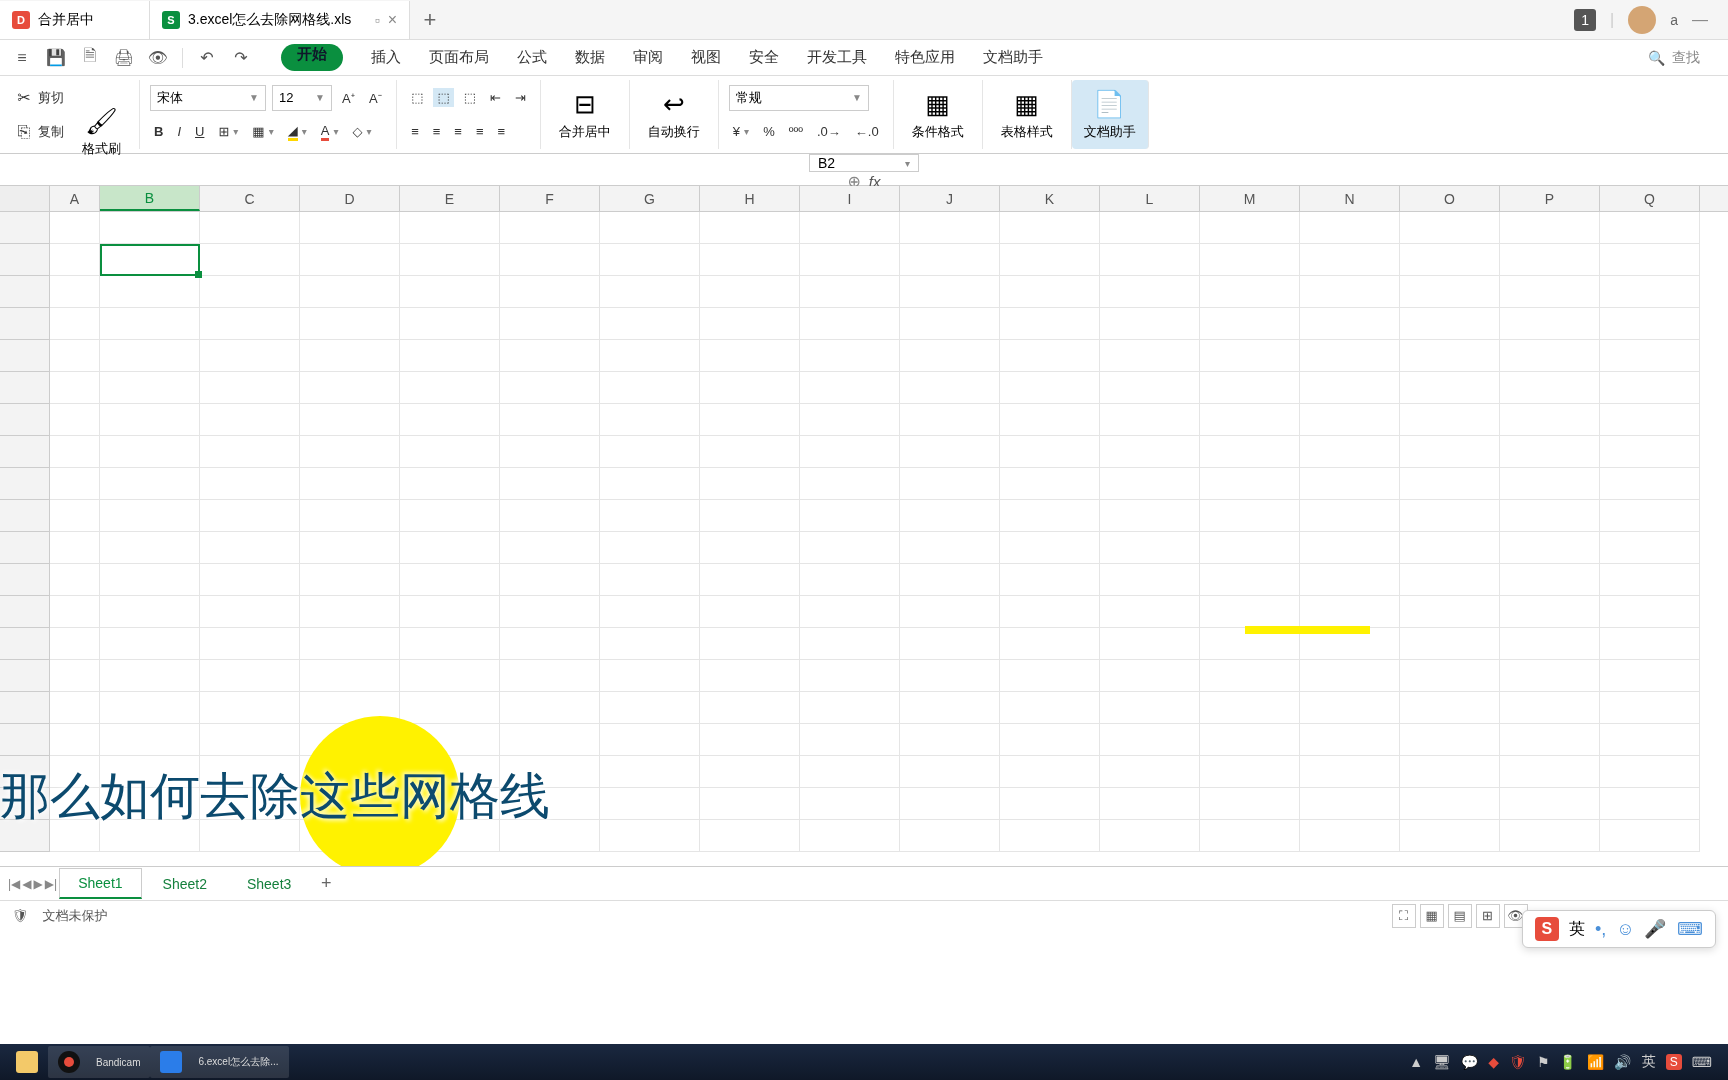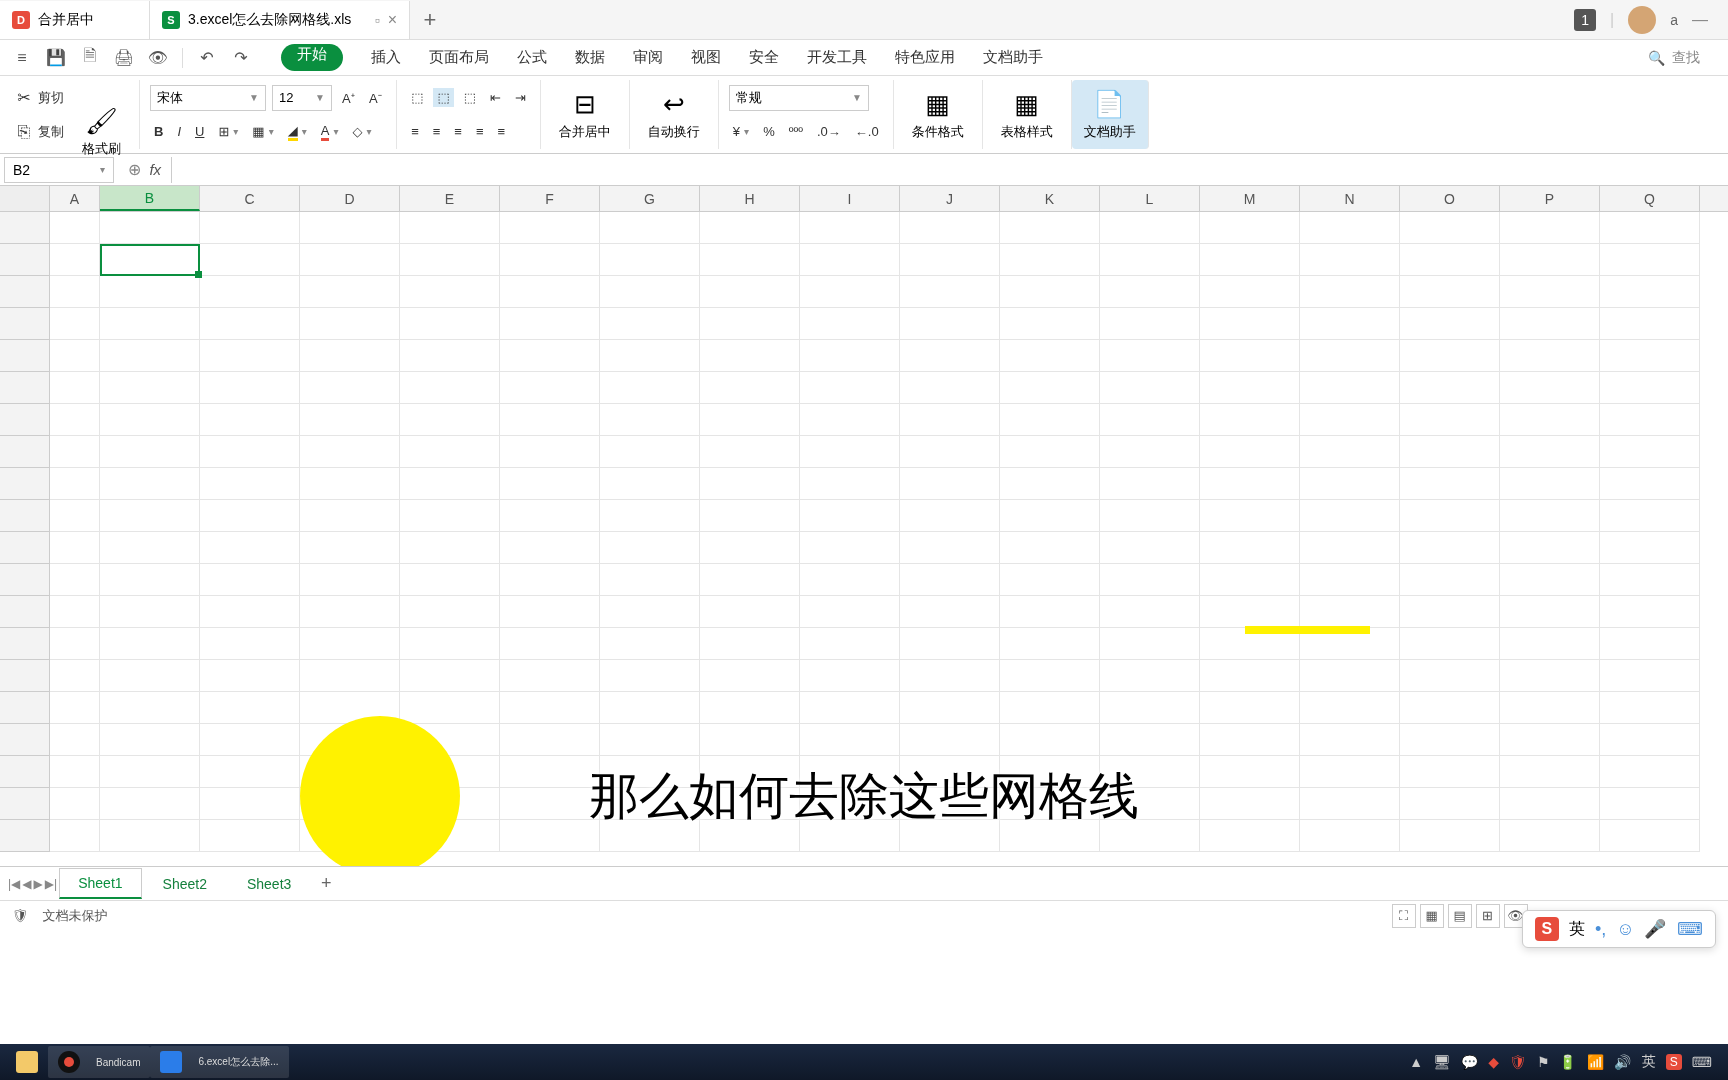--- a/index.html
+++ b/index.html
@@ -19,39 +19,39 @@
 .badge-1 { background: #555; color: #fff; width: 22px; height: 22px; display: flex; align-items: center; justify-content: center; border-radius: 3px; font-size: 14px; }
 .avatar { width: 28px; height: 28px; border-radius: 50%; background: #d4a574; }
 .user-letter { font-size: 14px; color: #666; }
 
 
 .qat { height: 36px; display: flex; align-items: center; padding: 0 8px; gap: 6px; border-bottom: 1px solid #ddd; }
 .qat-btn { width: 28px; height: 28px; display: flex; align-items: center; justify-content: center; color: #555; cursor: pointer; font-size: 16px; }
 .qat-sep { width: 1px; height: 20px; background: #ddd; margin: 0 4px; }
 .menu-tabs { display: flex; gap: 28px; margin-left: 20px; font-size: 15px; color: #333; }
 .menu-tab { cursor: pointer; padding: 4px 0; }
-.menu-tab.active { background: #0a8f3f; color: #ffffff; padding: 1px 16px; border-radius: 14px; }
+.menu-tab.active { background: #0a8f3f; color: #0f172a; padding: 1px 16px; border-radius: 14px; font-weight: bold; }
 .search-box { margin-left: auto; display: flex; align-items: center; gap: 6px; color: #888; font-size: 14px; margin-right: 20px; }
 
 
 .ribbon { height: 78px; display: flex; align-items: stretch; border-bottom: 1px solid #ccc; padding: 4px 0; }
 .ribbon-group { display: flex; flex-direction: column; justify-content: center; padding: 0 10px; border-right: 1px solid #e5e5e5; }
 .ribbon-row { display: flex; align-items: center; gap: 6px; height: 34px; }
 .rb-btn { display: flex; align-items: center; gap: 4px; padding: 2px 4px; cursor: pointer; font-size: 13px; color: #333; }
 .rb-icon { width: 20px; height: 20px; display: flex; align-items: center; justify-content: center; font-size: 16px; }
 .rb-big { display: flex; flex-direction: column; align-items: center; justify-content: center; gap: 2px; padding: 0 8px; cursor: pointer; font-size: 13px; }
 .rb-big .rb-icon { width: 32px; height: 32px; font-size: 26px; }
 .font-select { width: 116px; height: 26px; border: 1px solid #ccc; padding: 0 6px; font-size: 13px; display: flex; align-items: center; justify-content: space-between; }
 .size-select { width: 60px; height: 26px; border: 1px solid #ccc; padding: 0 6px; font-size: 13px; display: flex; align-items: center; justify-content: space-between; }
 .num-select { width: 140px; height: 26px; border: 1px solid #ccc; padding: 0 6px; font-size: 13px; display: flex; align-items: center; justify-content: space-between; }
 .dd { color: #888; font-size: 10px; }
 .rb-highlighted { background: #d4e8f5; border-radius: 4px; padding: 4px; }
 
 
-.formula-bar { height: 32px; display: flex; align-items: center; border-bottom: 1px solid #ccc; }
+.formula-bar { height: 32px; display: flex; align-items: center; border-bottom: 1px solid #ccc; flex-direction: column; }
 .name-box { width: 110px; height: 26px; border: 1px solid #ccc; margin: 0 4px; display: flex; align-items: center; padding: 0 8px; font-size: 14px; justify-content: space-between; }
 .fx-area { display: flex; align-items: center; gap: 8px; padding: 0 10px; }
 .fx-label { font-style: italic; color: #555; font-size: 15px; }
 .formula-input { flex: 1; height: 26px; border-left: 1px solid #ccc; padding: 0 8px; }
 
 
 .sheet-area { position: relative; height: 680px; overflow: hidden; background: #fff; }
 .col-headers { display: flex; height: 26px; background: #f3f3f3; border-bottom: 1px solid #ccc; }
 .corner { width: 50px; border-right: 1px solid #ccc; background: #eee; }
 .col-h { width: 100px; border-right: 1px solid #ccc; display: flex; align-items: center; justify-content: center; font-size: 14px; color: #555; cursor: pointer; }
@@ -60,21 +60,21 @@
 .grid-row { display: flex; height: 32px; }
 .row-h { width: 50px; border-right: 1px solid #ccc; border-bottom: 1px solid #ccc; background: #f3f3f3; display: flex; align-items: center; justify-content: center; font-size: 13px; color: #555; }
 .cell { width: 100px; height: 32px; border-right: 1px solid #e5e5e5; border-bottom: 1px solid #e5e5e5; }
 .sel-cell { position: absolute; left: 50px; top: 32px; width: 100px; height: 32px; border: 2px solid #0a8f3f; pointer-events: none; }
 .sel-handle { position: absolute; right: -4px; bottom: -4px; width: 7px; height: 7px; background: #0a8f3f; }
 
 
 .yellow-circle { position: absolute; left: 300px; top: 530px; width: 160px; height: 160px; background: #fff200; border-radius: 50%; }
 .yellow-banner { position: absolute; left: 360px; top: 470px; width: 1010px; height: 140px; background: #fff200; display: flex; align-items: center; justify-content: center; font-size: 78px; font-weight: 400; color: #000; letter-spacing: 2px; }
 .yellow-accent { position: absolute; left: 1245px; top: 440px; width: 125px; height: 8px; background: #fff200; }
-.subtitle { position: absolute; left: 0; right: 0; bottom: 36px; text-align: center; font-size: 50px; color: #000000; text-shadow: 2px 2px 4px rgba(255,255,255,0.8), -2px -2px 4px rgba(255,255,255,0.8); }
+.subtitle { position: absolute; left: 0; right: 0; bottom: 36px; font-size: 50px; color: #0c4a6e; text-shadow: 2px 2px 4px rgba(255,255,255,0.8), -2px -2px 4px rgba(255,255,255,0.8); }
 
 
 .sheet-tabs { height: 34px; display: flex; align-items: center; border-top: 1px solid #ccc; padding: 0 8px; gap: 2px; position: relative; }
 .st-nav { display: flex; gap: 2px; color: #888; font-size: 12px; }
 .st-tab { padding: 6px 18px; font-size: 14px; border: 1px solid transparent; cursor: pointer; color: #15803d; }
 .st-tab.active { background: #fff; border: 1px solid #ccc; border-bottom: 2px solid #0a8f3f; color: #0a8f3f; font-weight: 500; }
 .st-add { width: 28px; text-align: center; color: #666; font-size: 18px; cursor: pointer; }
 
 
 .status-bar { height: 30px; display: flex; align-items: center; padding: 0 12px; font-size: 13px; color: #555; border-top: 1px solid #ddd; }

